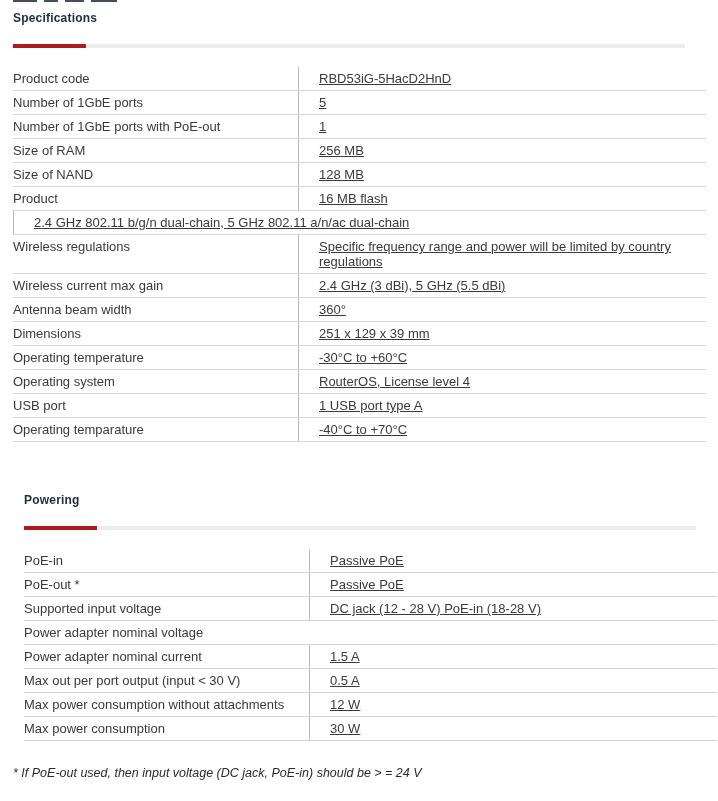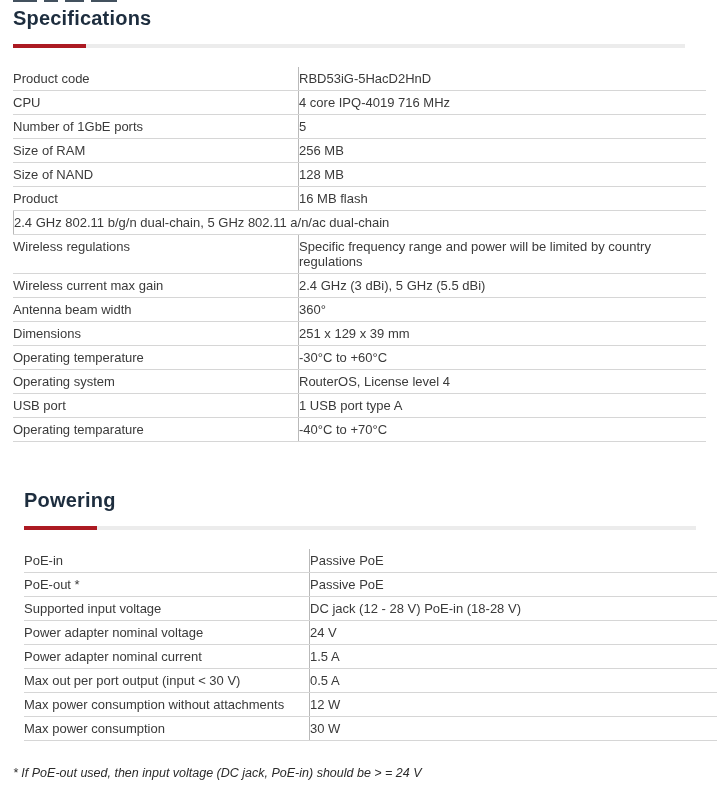--- a/index.html
+++ b/index.html
@@ -23,36 +23,36 @@
   
   .clip-artifact{position:absolute;top:0;left:13px;height:2px;display:flex;gap:7px;}
   .clip-artifact span{display:block;height:2px;background:#223242;opacity:.85;}
   .clip-artifact span:nth-child(1){width:24px;}
   .clip-artifact span:nth-child(2){width:14px;}
   .clip-artifact span:nth-child(3){width:19px;}
   .clip-artifact span:nth-child(4){width:26px;}
 
   h2.section-title{
     margin:0;padding-top:5px;
-    font-size:20px;line-height:26px;font-weight:bold;
+    font-size:12px;line-height:26px;font-weight:bold;
     color:var(--navy);letter-spacing:.2px;
   }
   .section-divider{
     margin-top:13px;height:4px;width:672px;
     background:var(--track);position:relative;
   }
   .section-divider .accent{
     position:absolute;left:0;top:0;height:4px;width:73px;
     background:var(--accent);
   }
   .spec-table{margin-top:19px;width:693px;}
   .spec-row{display:flex;border-bottom:1px solid var(--hline);}
   .cell{padding:4px 0;line-height:15px;}
   .cell.label{width:285px;flex:none;padding-right:10px;}
-  .cell.value{flex:1;border-left:1px solid var(--vline);padding-left:0;}
+  .cell.value{flex:1;border-left:1px solid var(--vline);padding-left:20px;text-decoration:underline;}
   .section-powering{margin-top:40px;margin-left:11px;}
   .footnote{
     margin:25px 0 0;font-style:italic;font-size:12.5px;
     color:#2b2b2b;line-height:15px;
   }
 </style>
 </head>
 <body>
 
 <div class="page">
@@ -68,26 +68,26 @@
     <h2 class="section-title">Specifications</h2>
     <div class="section-divider">
       <span class="accent"></span>
     </div>
     <div class="spec-table">
         <div class="spec-row">
           <div class="cell label">Product code</div>
           <div class="cell value">RBD53iG-5HacD2HnD</div>
         </div>
         <div class="spec-row">
-          <div class="cell label">CPU</div>
-          <div class="cell value">4 core IPQ-4019 716 MHz</div>
+          <div class="cell label">Number of 1GbE ports</div>
+          <div class="cell value">5</div>
         </div>
         <div class="spec-row">
-          <div class="cell label">Number of 1GbE ports</div>
-          <div class="cell value">5</div>
+          <div class="cell label">Number of 1GbE ports with PoE-out</div>
+          <div class="cell value">1</div>
         </div>
         <div class="spec-row">
           <div class="cell label">Size of RAM</div>
           <div class="cell value">256 MB</div>
         </div>
         <div class="spec-row">
           <div class="cell label">Size of NAND</div>
           <div class="cell value">128 MB</div>
         </div>
         <div class="spec-row">
@@ -145,21 +145,20 @@
         <div class="spec-row">
           <div class="cell label">PoE-out *</div>
           <div class="cell value">Passive PoE</div>
         </div>
         <div class="spec-row">
           <div class="cell label">Supported input voltage</div>
           <div class="cell value">DC jack (12 - 28 V) PoE-in (18-28 V)</div>
         </div>
         <div class="spec-row">
           <div class="cell label">Power adapter nominal voltage</div>
-          <div class="cell value">24 V</div>
         </div>
         <div class="spec-row">
           <div class="cell label">Power adapter nominal current</div>
           <div class="cell value">1.5 A</div>
         </div>
         <div class="spec-row">
           <div class="cell label">Max out per port output (input &lt; 30 V)</div>
           <div class="cell value">0.5 A</div>
         </div>
         <div class="spec-row">

